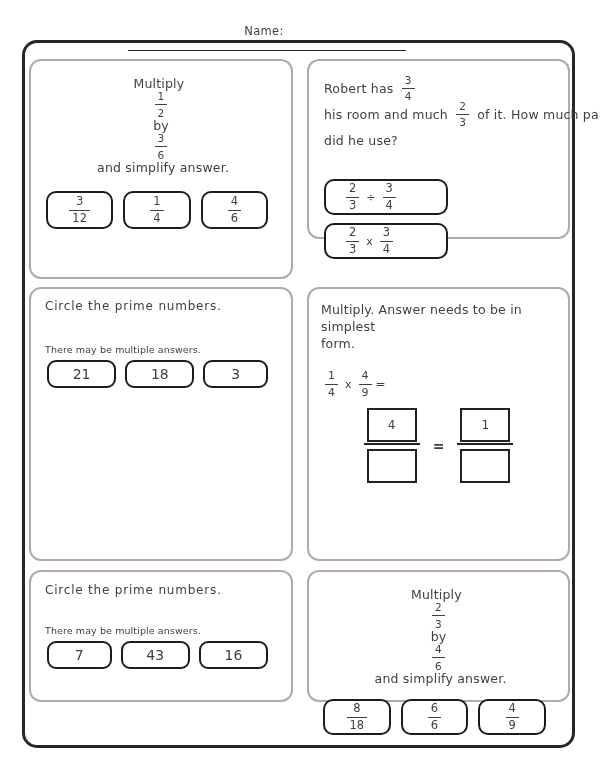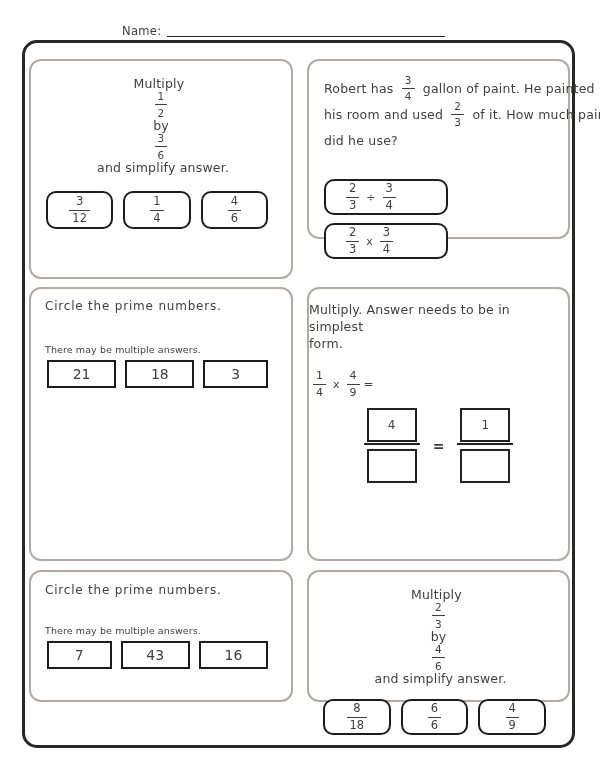--- a/index.html
+++ b/index.html
@@ -2,37 +2,37 @@
 <html><head>
 <meta charset="utf-8">
 <style>
   html,body{margin:0;padding:0;background:#ffffff;}
   #page{
     position:relative;width:600px;height:776px;background:#ffffff;
     font-family:"DejaVu Sans","Liberation Sans",sans-serif;
     color:#3f3f3f;overflow:hidden;
   }
   
-  .name-row{position:absolute;left:122px;top:24px;display:flex;align-items:flex-start;}
+  .name-row{position:absolute;left:122px;top:24px;display:flex;align-items:center;flex-direction:column;}
   .name-label{font-size:11.5px;letter-spacing:.3px;}
   .name-line{display:inline-block;width:278px;height:12px;margin-left:6px;border-bottom:1.6px solid #222;}
   
   .outer-box{
     position:absolute;left:22px;top:40px;width:553px;height:708px;
     border:3px solid #272727;border-radius:15px;box-sizing:border-box;
   }
   
   .panel{
     position:absolute;background:#fff;border:2px solid #b3aaa7;border-radius:12px;
     box-sizing:border-box;
   }
   #p1{left:29px;top:59px;width:264px;height:220px;padding:15px 13px;}
   #p2{left:307px;top:59px;width:263px;height:180px;padding:14px 12px 0 15px;}
   #p3{left:29px;top:287px;width:264px;height:274px;padding:10px 14px;}
-  #p4{left:307px;top:287px;width:263px;height:274px;padding:12px 0;}
+  #p4{left:307px;top:287px;width:263px;height:274px;padding:12px 12px;}
   #p5{left:29px;top:570px;width:264px;height:132px;padding:11px 14px;}
   #p6{left:307px;top:570px;width:263px;height:132px;padding:15px 12px;}
   
   .q-line{font-size:12.5px;letter-spacing:.2px;display:flex;align-items:center;flex-wrap:wrap;white-space:pre;flex-direction:column;}
   .word-line{font-size:12.5px;letter-spacing:.2px;display:flex;align-items:center;height:26px;white-space:pre;}
   .circle-title{font-size:12px;letter-spacing:.8px;}
   .hint{font-size:9.5px;font-weight:400;letter-spacing:.1px;}
   
   .frac{display:inline-flex;flex-direction:column;align-items:center;line-height:1;margin:0 4px;font-size:10.5px;}
   .frac .num{padding:0 3px 2.5px;}
@@ -51,21 +51,21 @@
   .expr-box{
     width:124px;height:36px;border:2.6px solid #1c1c1c;border-radius:10px;
     display:flex;align-items:center;padding-left:16px;margin-bottom:8px;
     box-sizing:border-box;background:#fff;
   }
   .expr-box .frac{font-size:11.5px;}
   .op{font-size:11px;margin:0 3px;}
   
   .prime-row{display:flex;margin-top:5px;margin-left:2px;}
   .prime-box{
-    min-width:14px;height:28px;border:2.5px solid #1c1c1c;border-radius:0;
+    min-width:14px;height:28px;border:2.5px solid #1c1c1c;border-radius:9px;
     display:flex;align-items:center;justify-content:center;padding:0 28px;
     margin-right:9px;font-size:14px;box-sizing:border-box;background:#fff;
   }
   
   .p4-title{font-size:12.5px;letter-spacing:.2px;line-height:17px;}
   .expr-line{display:flex;align-items:center;margin-top:18px;font-size:12px;white-space:pre;}
   .expr-line .frac{font-size:11px;}
   .answer-row{display:flex;align-items:center;justify-content:center;margin-top:10px;gap:13px;}
   .abox-group{display:flex;flex-direction:column;align-items:center;}
   .abox{
@@ -107,22 +107,22 @@
       <div class="opt-box">
           <span class="frac">
             <span class="num">4</span>
             <span class="den">6</span>
           </span>
         </div>
     </div>
   </section>
 
   <section class="panel" id="p2">
-    <div class="word-line"><span>Robert has </span><span class="frac"><span class="num">3</span><span class="den">4</span></span><span> gallon of paint. He painted</span></div>
-    <div class="word-line"><span>his room and used </span><span class="frac"><span class="num">2</span><span class="den">3</span></span><span> of it. How much paint</span></div>
+    <div class="word-line"><span>Robert has </span><span class="frac"><span class="num">3</span><span class="den">4</span></span></div>
+    <div class="word-line"><span>his room and much </span><span class="frac"><span class="num">2</span><span class="den">3</span></span><span> of it. How much paint</span></div>
     <div class="word-line"><span>did he use?</span></div>
     <div class="expr-options">
       <div class="expr-box">
         <span class="frac">
             <span class="num">2</span>
             <span class="den">3</span>
           </span>
         <span class="op">÷</span>
         <span class="frac">
             <span class="num">3</span>

